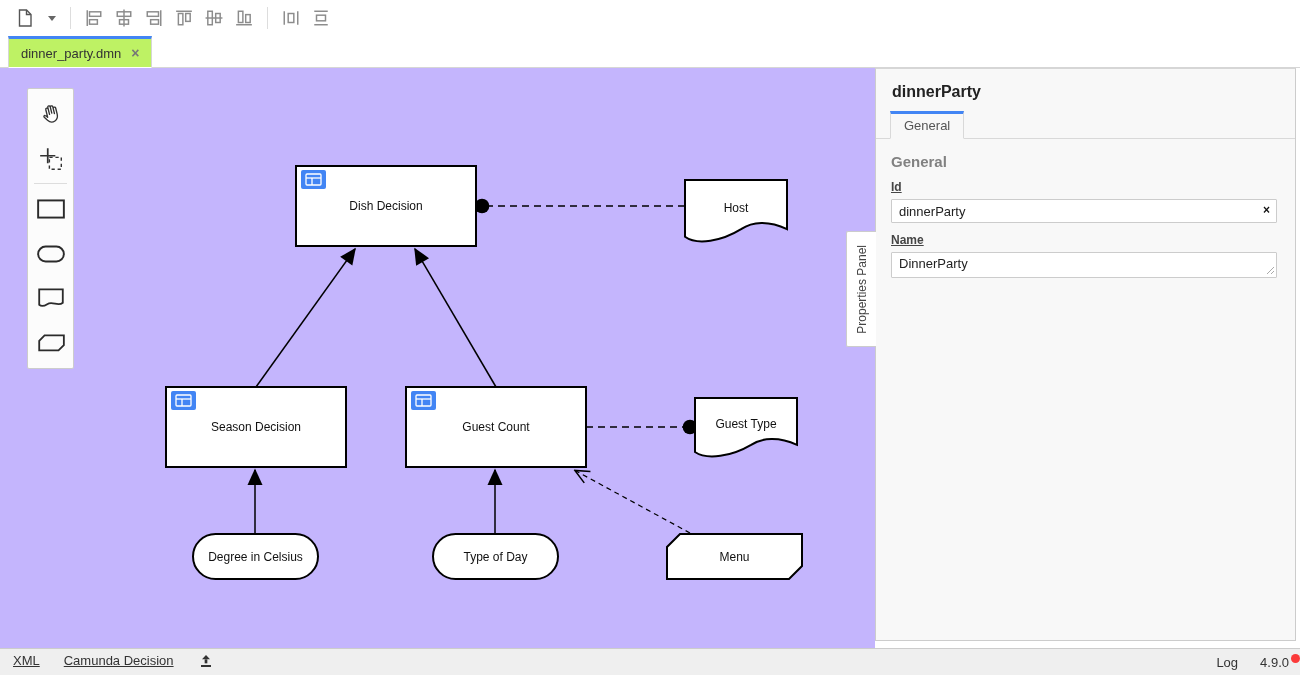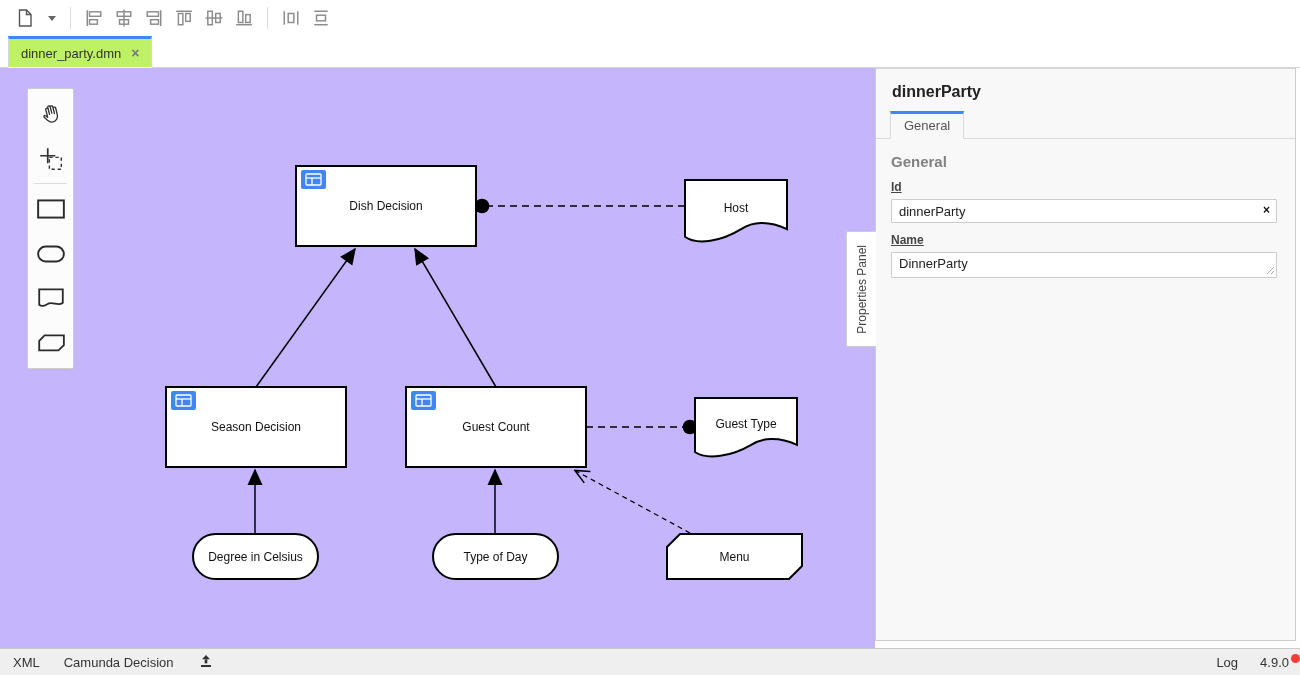--- a/index.html
+++ b/index.html
@@ -47,21 +47,21 @@
   .resize-grip { position:absolute; right:2px; bottom:3px; width:9px; height:9px; pointer-events:none; }
 
   .props-toggle { position:absolute; left:-30px; top:162px; width:30px; height:116px; background:#fff;
                   border:1px solid #ccc; border-right:none; border-radius:2px 0 0 2px; cursor:pointer;
                   display:flex; align-items:center; justify-content:center; }
   .props-toggle span { writing-mode:vertical-rl; transform:rotate(180deg); font-size:12px; color:#444; white-space:nowrap; }
 
   
   .statusbar { position:absolute; left:0; bottom:0; width:100%; height:27px; background:#efefef; border-top:1px solid #ccc;
                display:flex; align-items:center; font-size:13px; color:#333; }
-  .sb-left { display:flex; align-items:center; gap:24px; padding-left:13px; }
+  .sb-left { display:flex; align-items:flex-start; gap:24px; padding-left:13px;text-decoration:underline; }
   .sb-right { margin-left:auto; display:flex; align-items:center; gap:22px; }
   .sb-item { cursor:pointer; }
   .version-wrap { display:flex; align-items:center; gap:2px; cursor:pointer; }
   .notif-dot { width:9px; height:9px; border-radius:50%; background:var(--notification); transform:translateY(-4px); }
 
   .icon-gray { stroke:#8c8c8c; fill:none; stroke-width:1.3; }
 </style>
 </head>
 <body>
 

